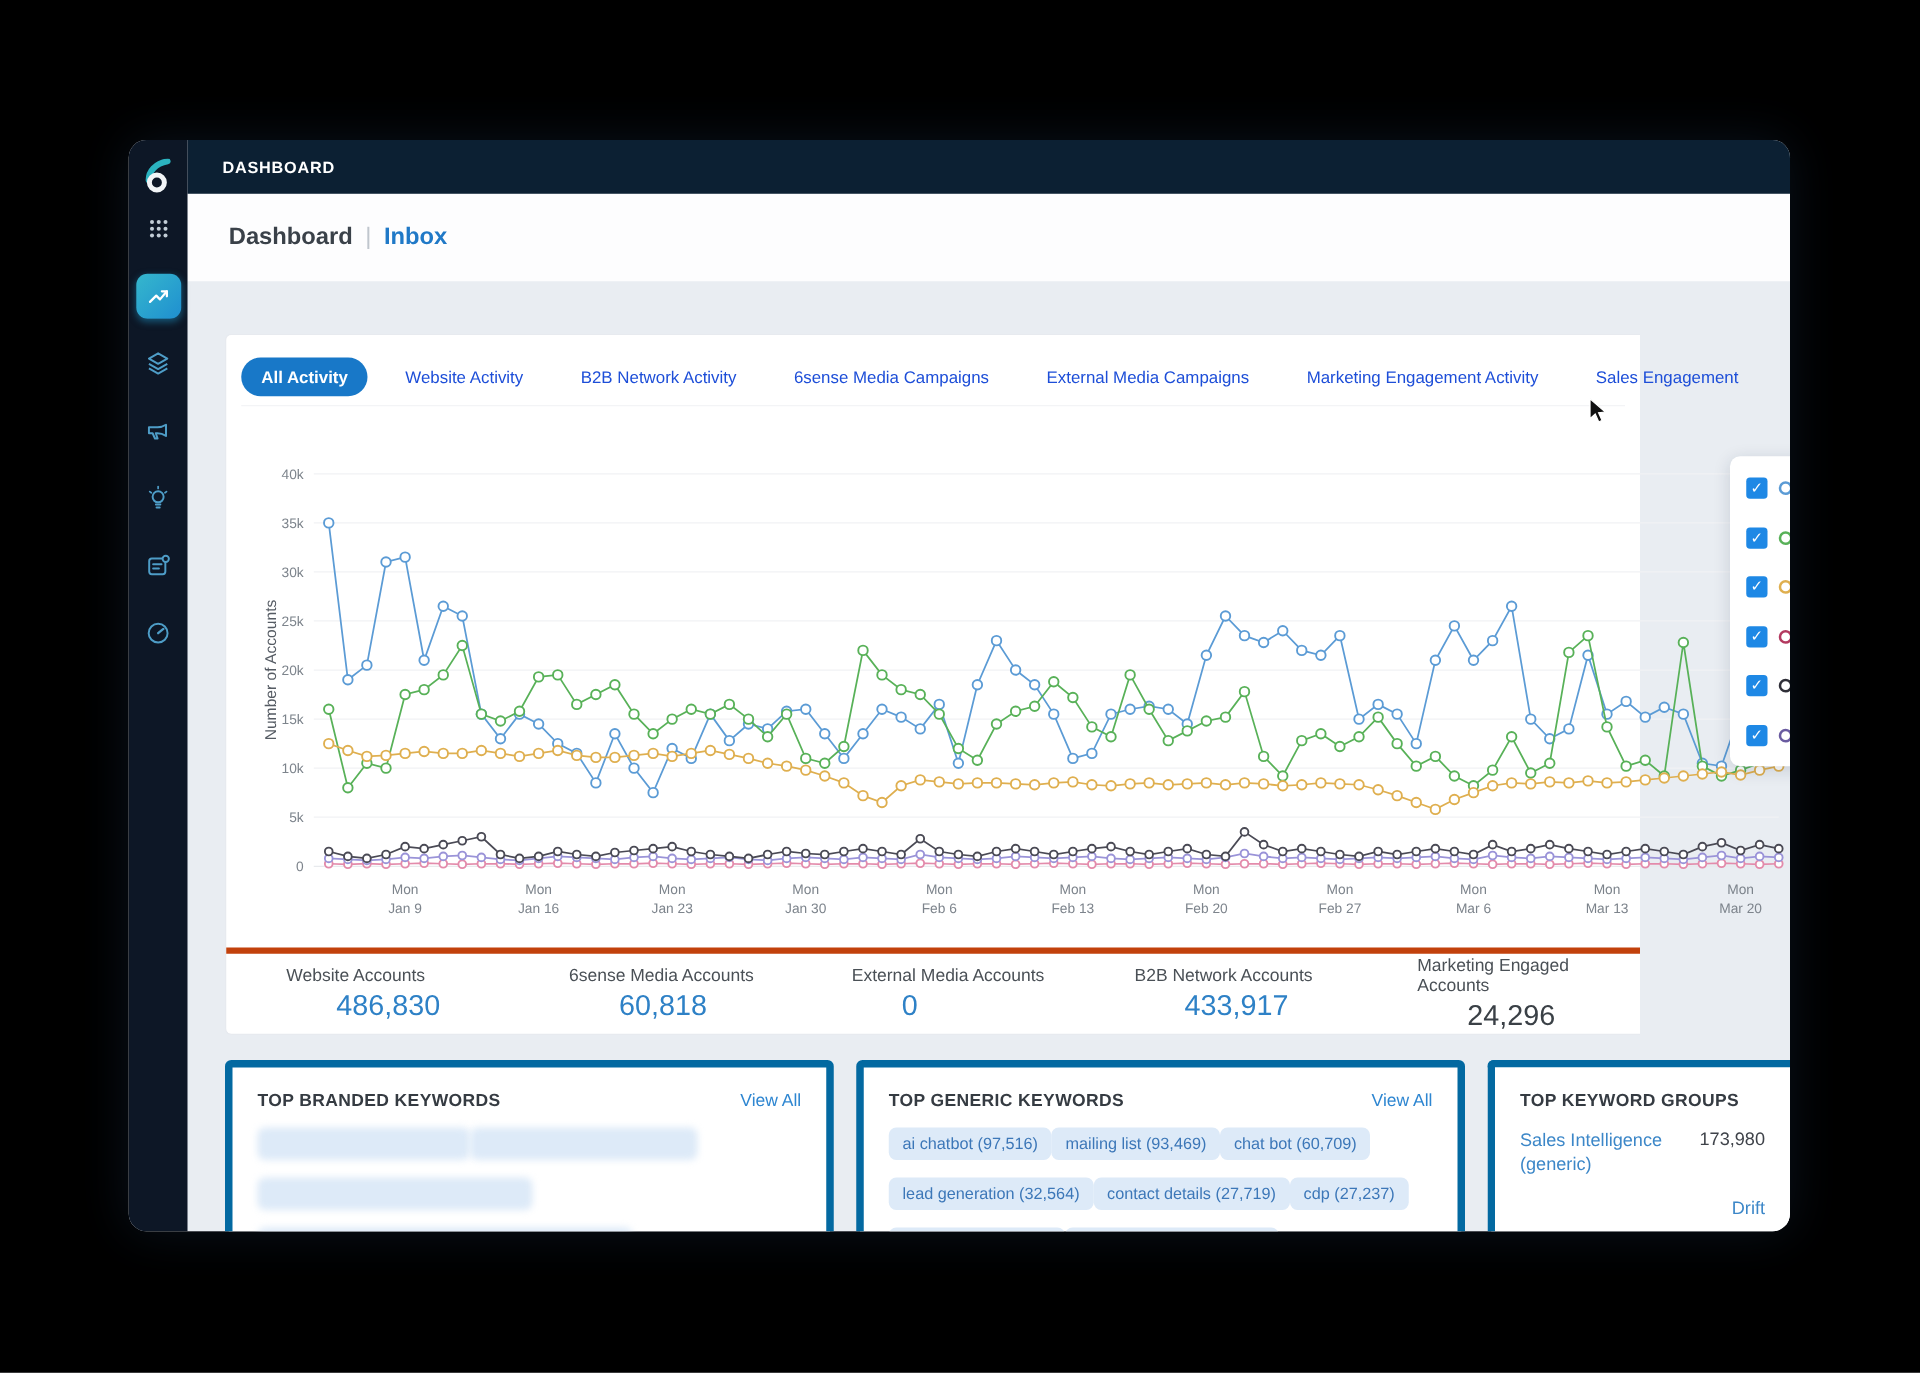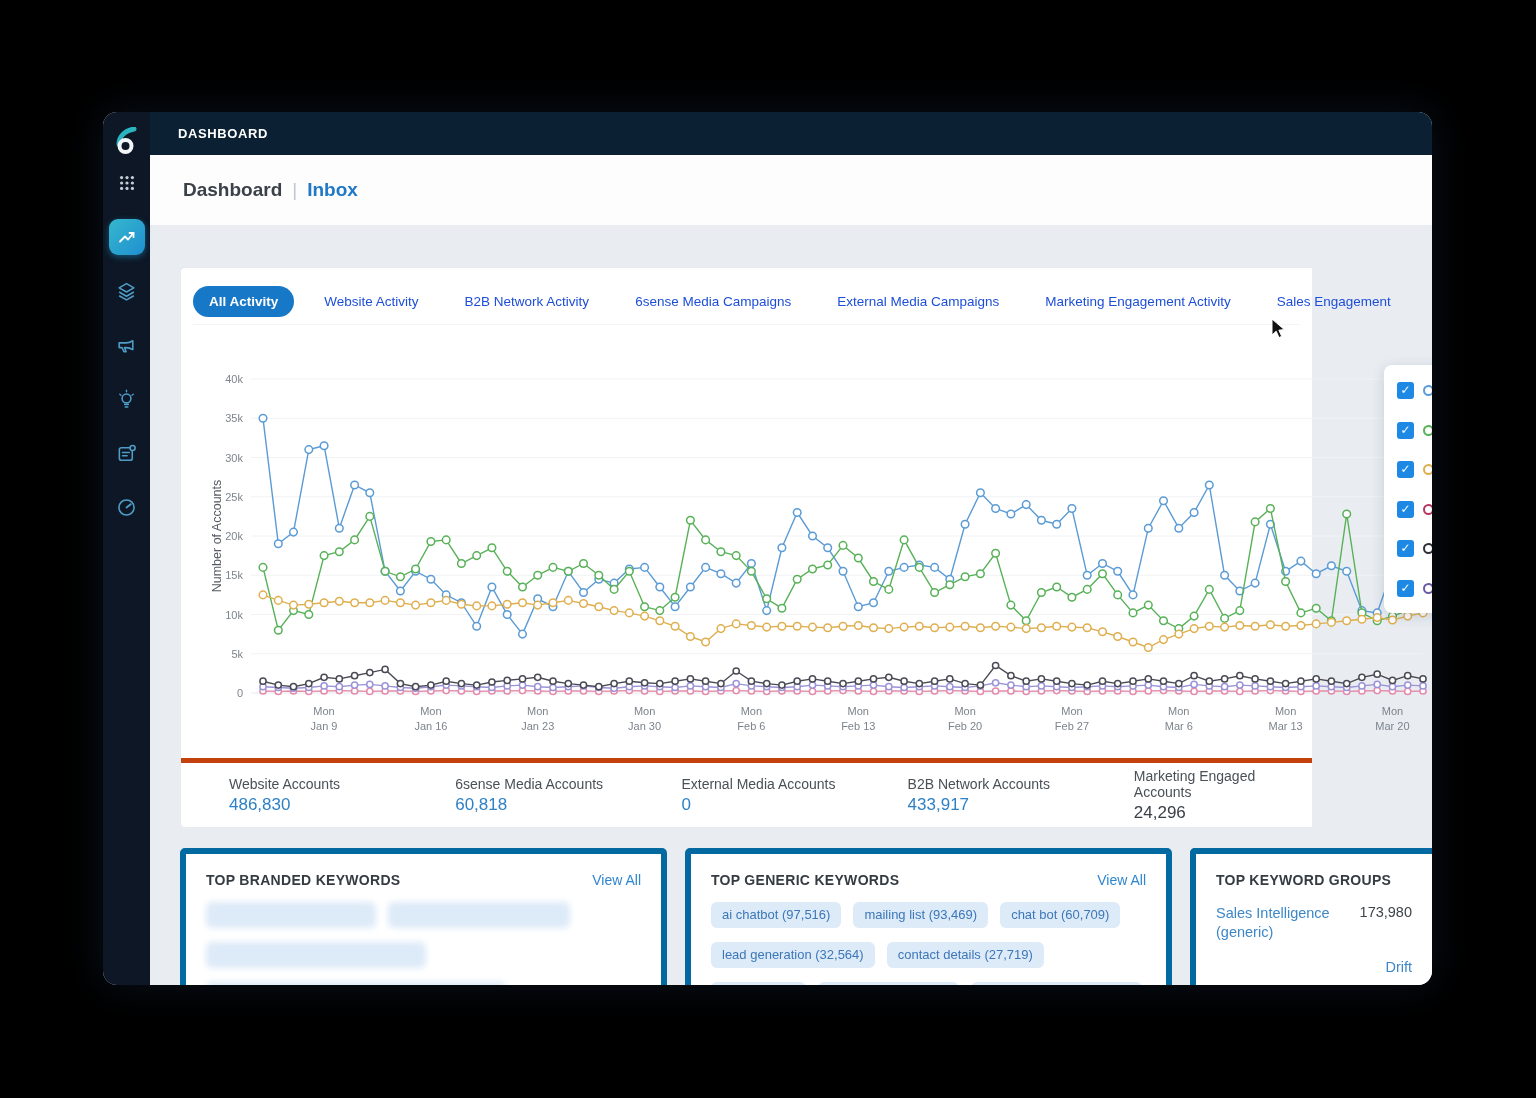--- a/index.html
+++ b/index.html
@@ -32,30 +32,30 @@
               border:1px solid #e7eaef;border-right:none;border-radius:5px 0 0 5px;box-sizing:border-box;}
   .tabs-row{position:absolute;left:12px;top:14px;right:12px;height:38px;display:flex;align-items:center;gap:14px;
             border-bottom:1px solid #f3f4f6;padding-bottom:4px;}
   .tab{font-size:13.5px;color:#1d4ed8;padding:8px 16px;border-radius:17px;cursor:pointer;white-space:nowrap;}
   .tab.active{background:#1878c8;color:#fff;font-weight:700;}
   .chart-wrap{position:absolute;left:0;top:89px;width:1252px;height:400px;}
   .stats-row{position:absolute;left:0;right:0;bottom:0;height:64px;border-top:5px solid #c2410c;
              display:flex;align-items:center;}
   .stat{flex:1;padding-left:48px;box-sizing:border-box;}
   .stat-label{font-size:14px;color:#4a5056;margin-bottom:3px;}
-  .stat-value{font-size:17px;font-weight:400;}
+  .stat-value{font-size:23px;font-weight:400;margin-left:40px;}
   .stat-value.blue{color:#2e81c6;}
   .stat-value.dark{color:#3a4046;}
   
   .kcard{position:absolute;top:623px;height:175px;background:#fff;border:6px solid #0369a1;border-radius:5px;
          box-sizing:border-box;padding:18px 20px;}
   .kcard-head{display:flex;justify-content:space-between;align-items:center;}
   .kcard-title{font-size:14px;font-weight:700;color:#353b42;letter-spacing:.3px;}
   .view-all{font-size:14px;color:#2e86d1;cursor:pointer;}
-  .chip-rows{margin-top:14px;display:flex;flex-wrap:wrap;gap:14px 12px;}
+  .chip-rows{margin-top:14px;display:flex;flex-wrap:wrap;gap:14px 0;}
   .chip{background:#ddeaf8;color:#3c77b8;font-size:13px;padding:5px 11px;border-radius:6px;white-space:nowrap;cursor:pointer;height:16px;line-height:16px;}
   .chip.blurred{filter:blur(3px);color:transparent;min-height:16px;}
   .group-row{display:flex;justify-content:flex-end;margin-top:16px;}
   .group-link{font-size:14.5px;color:#3c87c8;line-height:19px;cursor:pointer;max-width:150px;}
   .group-value{font-size:14.5px;color:#3f434a;}
   
   .legend-panel{position:absolute;left:1281px;top:253px;width:190px;height:248px;background:#fff;z-index:25;
                 border-radius:8px;box-shadow:0 3px 14px rgba(20,40,70,.16);padding:6px 0 6px 13px;box-sizing:border-box;}
   .legend-row{height:39.5px;display:flex;align-items:center;gap:9px;}
   .legend-check{width:17px;height:17px;border-radius:3px;background:#1e88e5;color:#fff;font-size:12px;line-height:17px;

